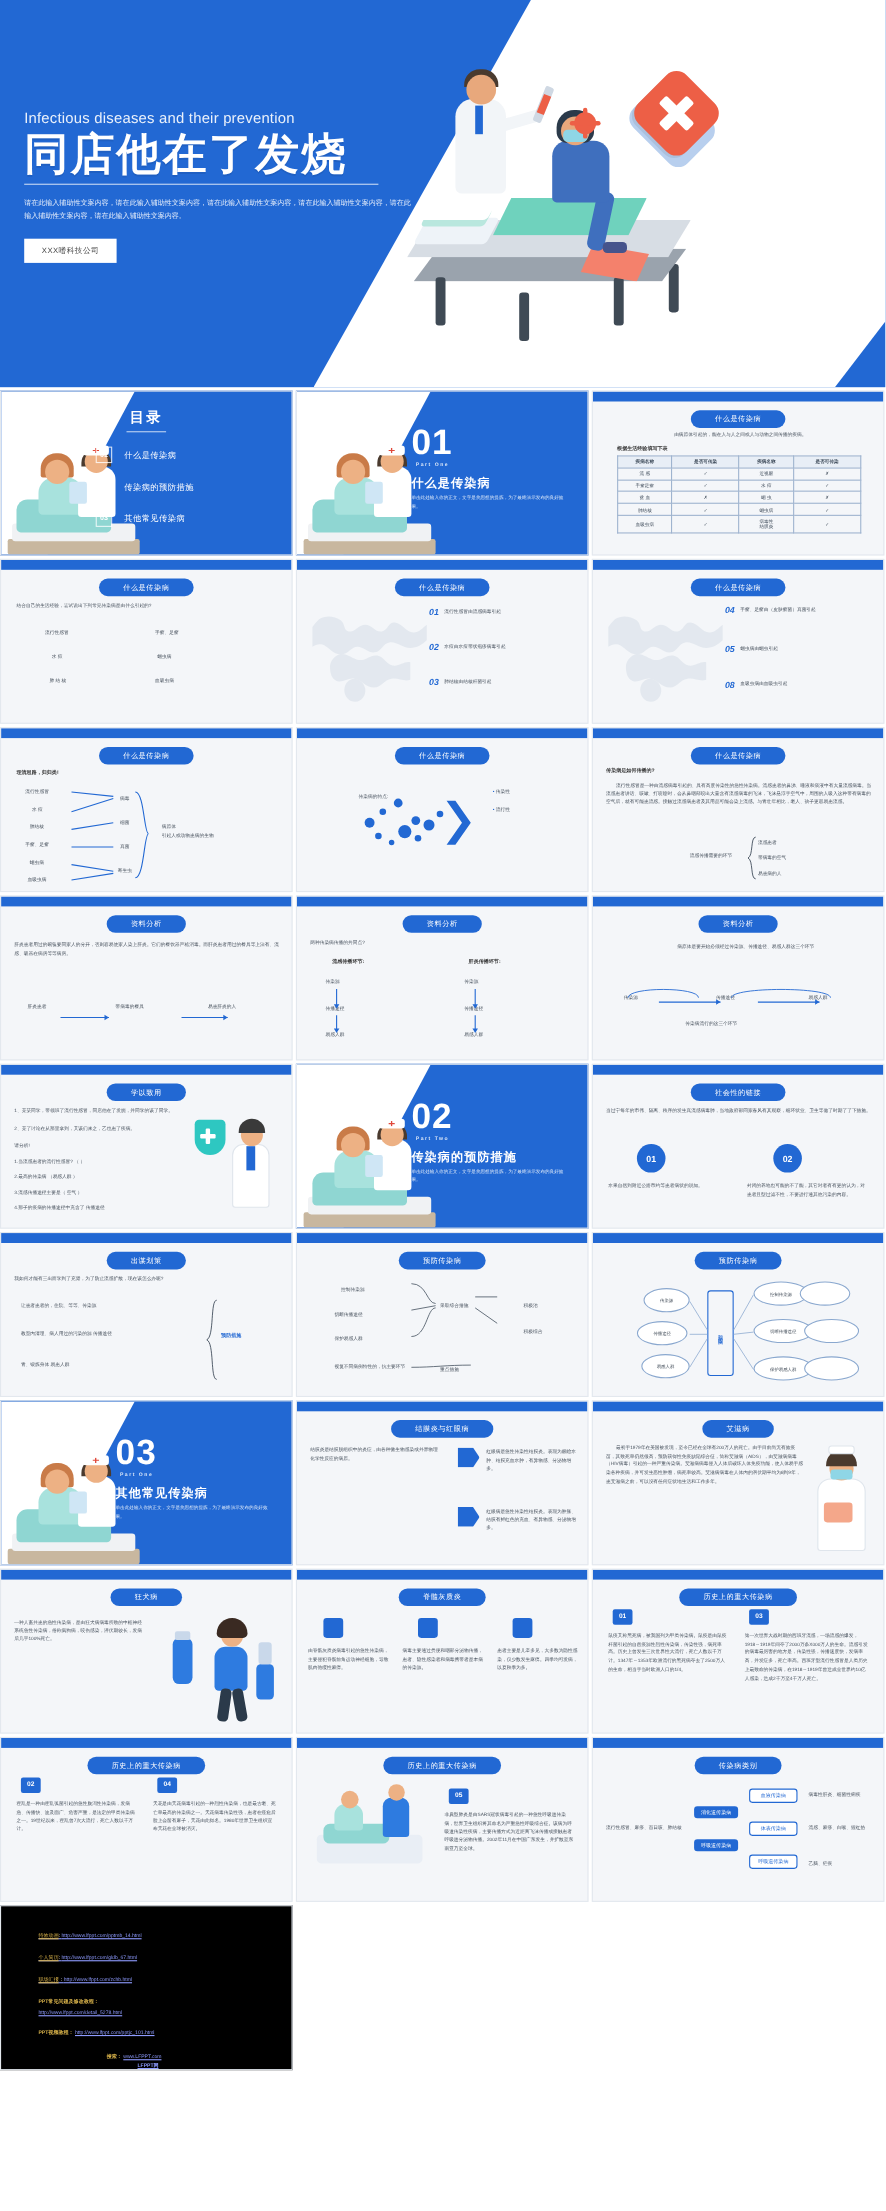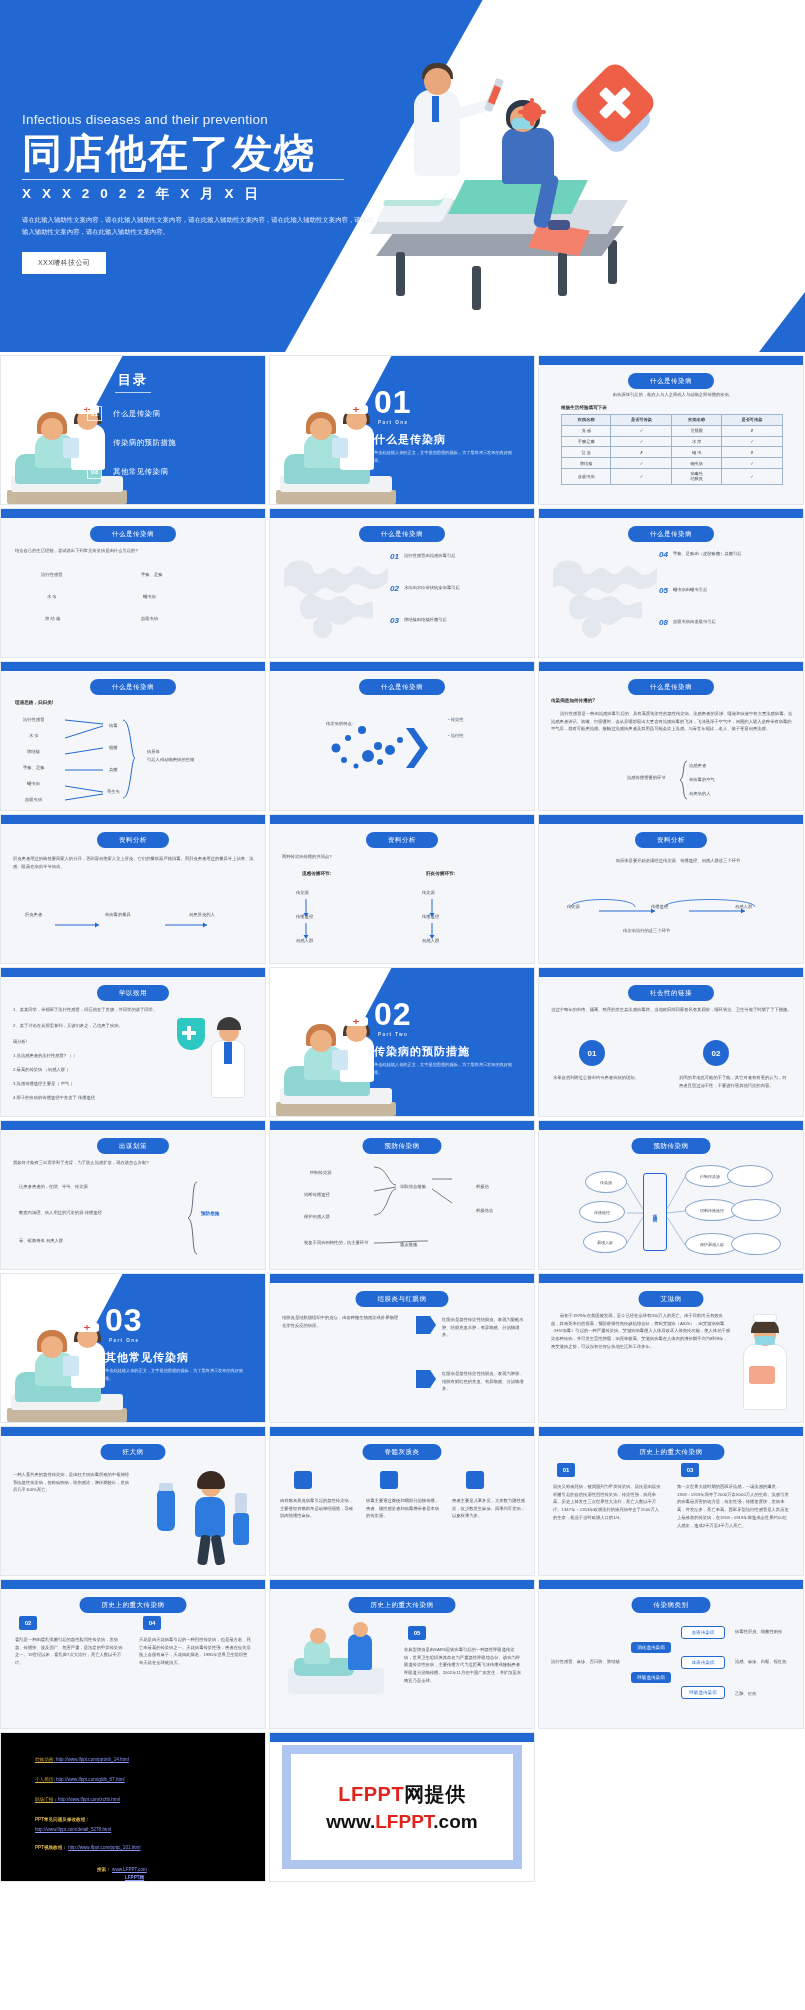--- a/index.html
+++ b/index.html
@@ -13,21 +13,21 @@
   
   .hero { position: relative; width: 805px; height: 352px; background:#2268d3; overflow:hidden; }
   .hero-white-wedge {
     position:absolute; top:0; right:0; width:520px; height:352px; background:#ffffff;
     clip-path: polygon(100% 0, 100% 100%, 0% 100%, 38% 0);
   }
   .hero-bluecorner {
     position:absolute; right:0; bottom:0; width:46px; height:60px; background:#2268d3;
     clip-path: polygon(100% 0,100% 100%,0 100%);
   }
-  .hero-text { position:absolute; left:22px; top:112px; width:370px; color:#fff; }
+  .hero-text { position:absolute; left:22px; top:100px; width:370px; color:#fff; }
   .hero-sub-en { font-size:13.5px; letter-spacing:.2px; color:#eaf1fb; font-weight:400; }
   .hero-title {
     font-size:40px; font-weight:bold; letter-spacing:2px; line-height:1.12;
     margin-top:4px; text-shadow:0 1px 0 rgba(0,0,0,.08);
   }
   .hero-rule { width:322px; height:1px; background:rgba(255,255,255,.75); margin:3px 0 5px; }
   .hero-date { font-size:13.5px; font-weight:bold; letter-spacing:3.6px; }
   .hero-body { margin-top:11px; font-size:6.4px; line-height:1.95; color:#e6eefb; width:356px; }
   .hero-badge {
     margin-top:13px; display:inline-block; background:#fff; color:#4a4a4a;
@@ -195,21 +195,20 @@
     <div class="doc-arm"></div>
     <div class="syringe"></div>
     <div class="syringe-red"></div>
     <div class="virus"></div>
   </div>
 
   <div class="hero-text">
     <div class="hero-sub-en">Infectious diseases and their prevention</div>
     <div class="hero-title">同店他在了发烧</div>
     <div class="hero-rule"></div>
-    <div class="hero-date">X X X 2 0 2 2 年 X 月 X 日</div>
     <div class="hero-body">请在此输入辅助性文案内容，请在此输入辅助性文案内容，请在此输入辅助性文案内容，请在此输入辅助性文案内容，请在此输入辅助性文案内容，请在此输入辅助性文案内容。</div>
     <div class="hero-badge">XXX嗜科技公司</div>
   </div>
 </div>
 
 <div class="grid">
 
   <div class="slide cover">
     <div class="wedge-white"></div>
     <div class="mini-illus">
@@ -742,27 +741,16 @@
       <span class="lnk-label2">PPT视频教程：</span>
       <span class="lnk" style="position:static;">http://www.lfppt.com/pptjc_101.html</span>
     </div>
     <div style="position:absolute;left:96px;top:134px;font-size:4.6px;">
       <span class="lnk-label2">搜索：</span>
       <span class="lnk" style="position:static;">www.LFPPT.com</span>
     </div>
     <div class="lnk" style="left:124px;top:142px;font-weight:bold;">LFPPT网</div>
   </div>
 
-  <div class="slide" style="background:#fff;">
-    <div class="topbar"></div>
-    <div class="lfppt-box">
-      <div class="lf1">
-        <span class="r">LFPPT</span><span>网提供</span>
-      </div>
-      <div class="lf2">
-        <span>www.</span><span class="r">LFPPT</span><span>.com</span>
-      </div>
-    </div>
-  </div>
 
   <div class="slide" style="background:#ffffff;border-color:#ffffff;"></div>
 
 </div>
 
 </body></html>

